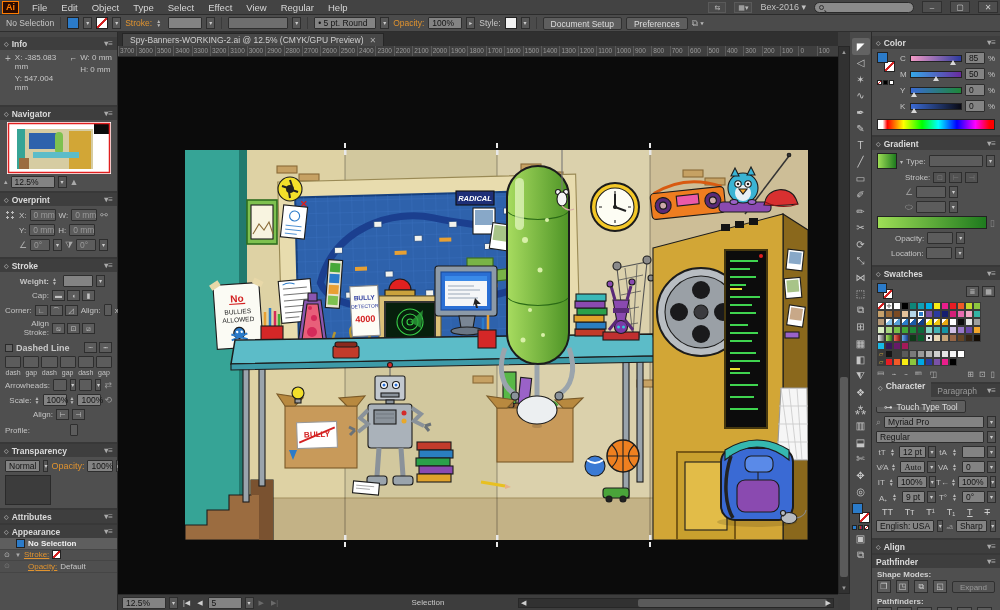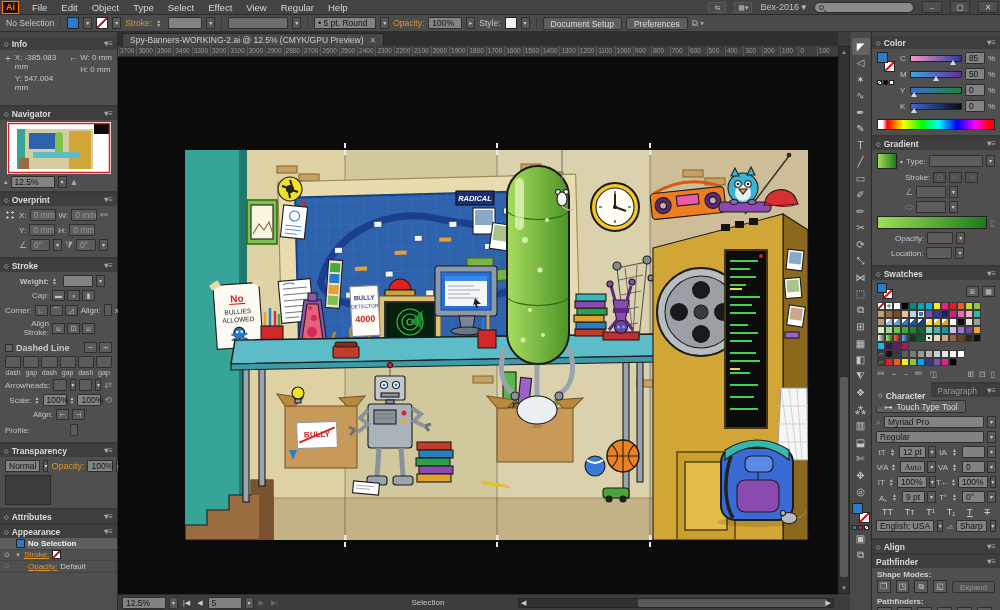--- a/index.html
+++ b/index.html
@@ -1262,21 +1262,21 @@
           <span>◫</span>
           <span style="margin-left:auto;">⊞</span>
           <span>⊡</span>
           <span>▯</span>
         </div>
       </div>
     </div>
 
     <div class="panel">
       <div class="phead" style="gap:0;padding:0;">
-        <span style="background:#4f4f4f;height:13px;display:flex;align-items:flex-start;padding:16px 6px;gap:3px;">
+        <span style="background:#4f4f4f;height:13px;display:flex;align-items:flex-end;padding:16px 6px;gap:3px;">
             <span class="dia">◇</span>
             <span>Character</span>
           </span>
         <span style="color:#9a9a9a;padding:0 6px;font-weight:normal;">Paragraph</span>
         <span class="pmenu" style="padding-right:4px;">▾≡</span>
       </div>
       <div class="pbody" style="padding:3px 4px;">
         <button class="btn" style="display:flex;align-items:center;gap:4px;">
             <span>⊶</span>
             <span>Touch Type Tool</span>

